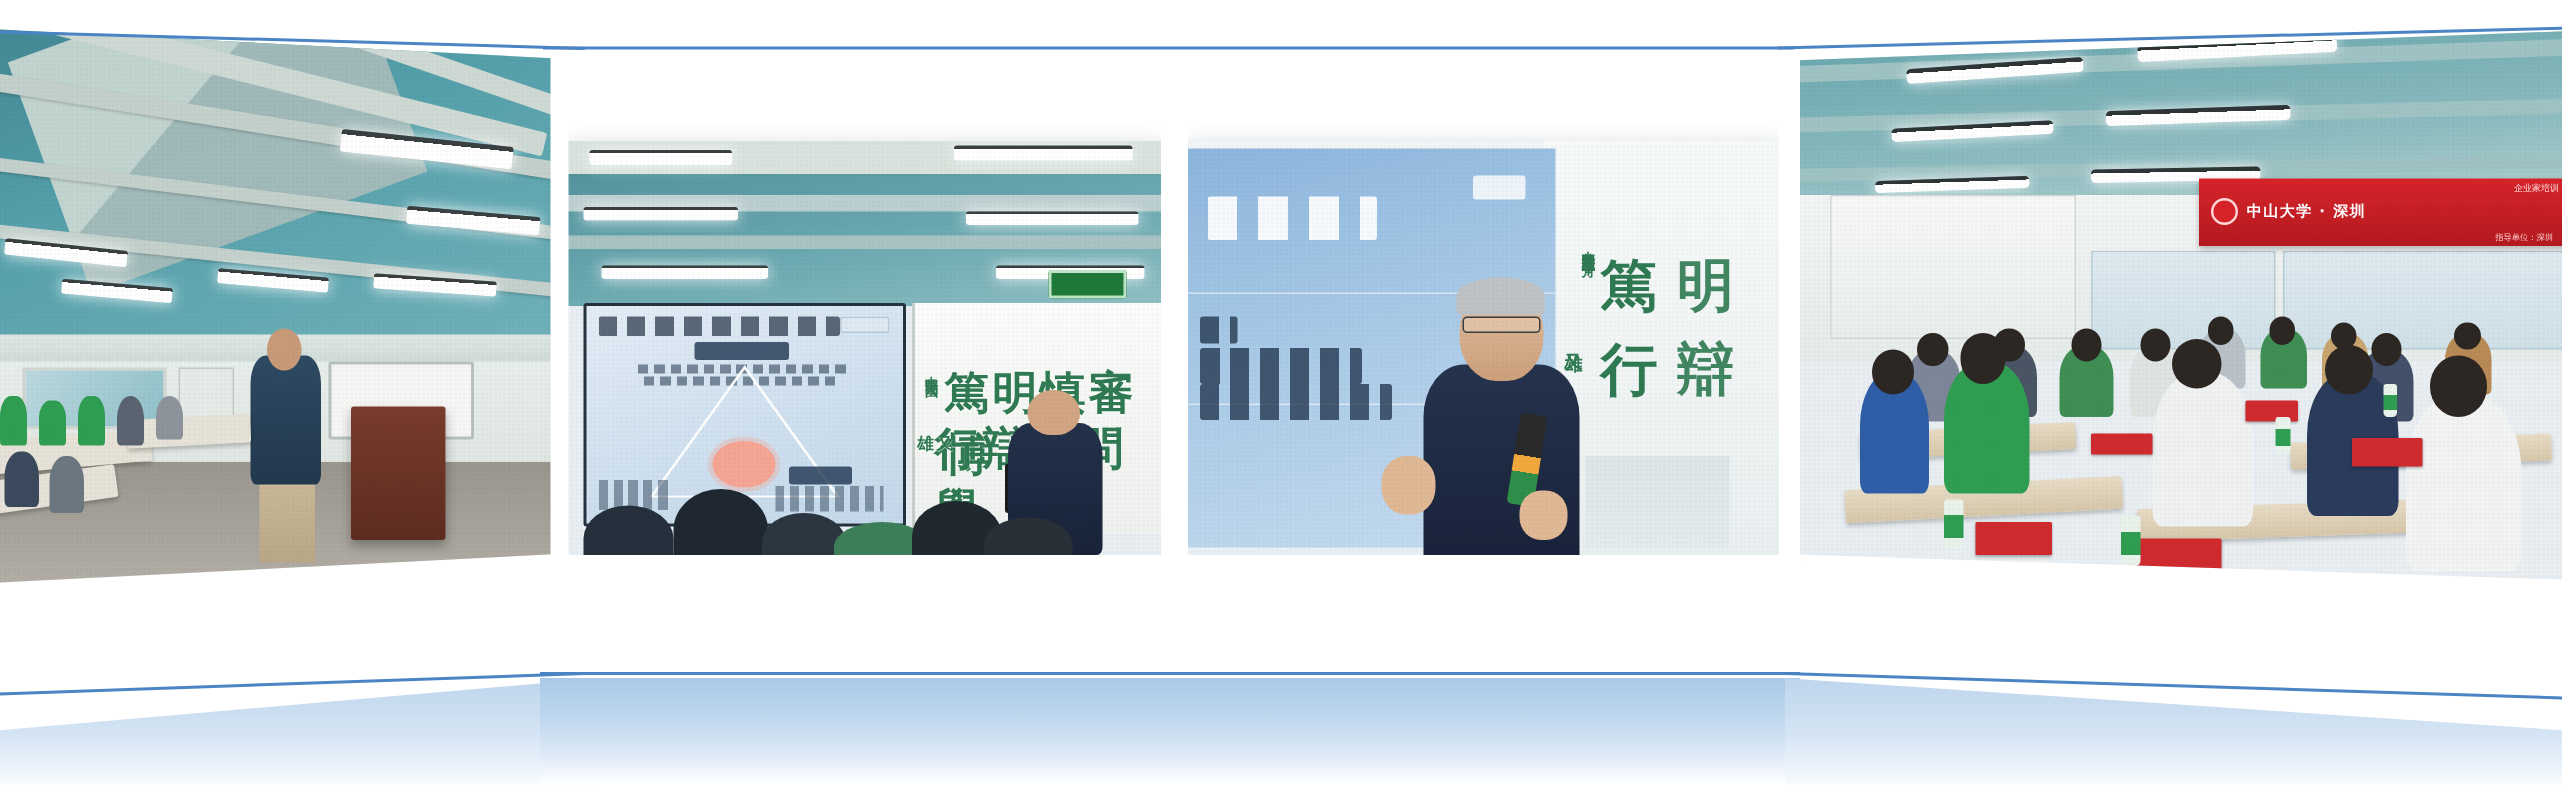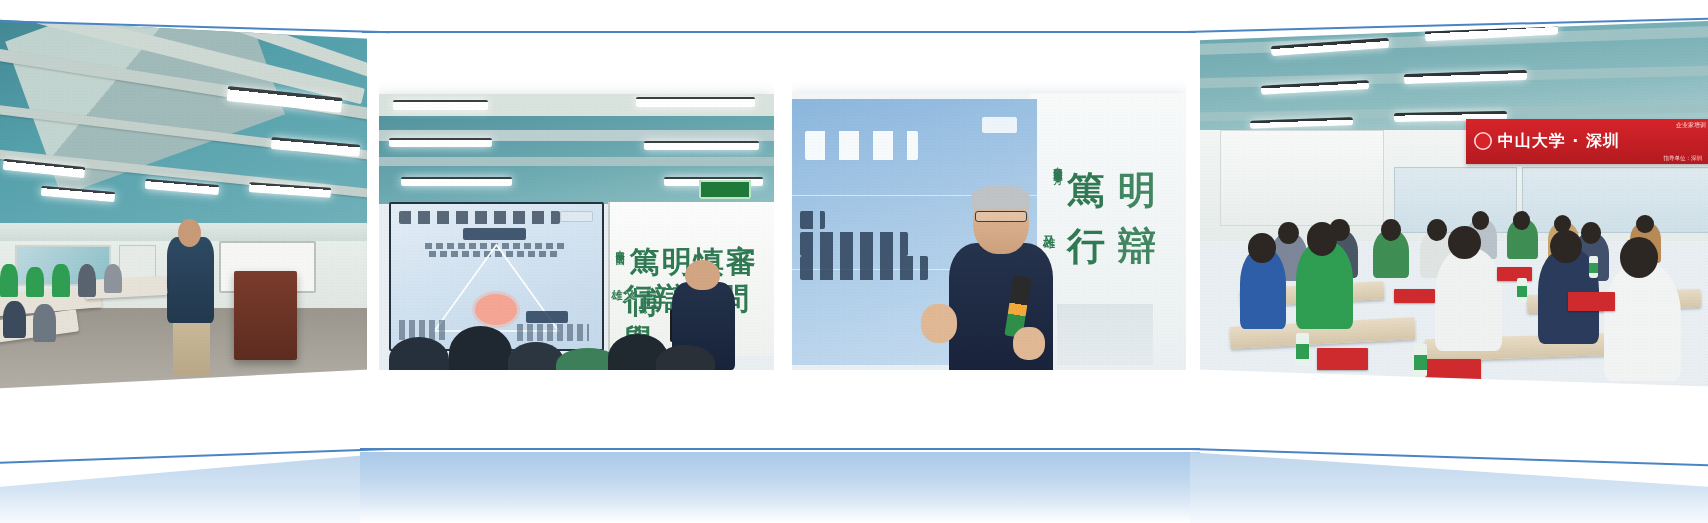--- a/index.html
+++ b/index.html
@@ -238,21 +238,21 @@
   .s4-wall { position:absolute; left:0; top:30%; width:100%; height:30%;
     background:linear-gradient(180deg,#f2f5f4,#e6ecea); }
   .s4-window { position:absolute; background:linear-gradient(180deg,#dfeaf0,#cfe0e8);
     box-shadow:inset 0 0 0 1px #b9cbd4; }
   .s4-banner { position:absolute; left:52%; top:27%; width:48%; height:12%;
     background:linear-gradient(180deg,#d7242a,#b41a20);
     display:flex; align-items:center; gap:6px; padding:0 8px;
     box-shadow:0 2px 4px rgba(0,0,0,.25); }
   .s4-banner-seal { width:18px; height:18px; border-radius:50%;
     background:#d7242a; box-shadow:inset 0 0 0 1.6px #ffd9da; flex:0 0 auto; }
-  .s4-banner-main { color:#fff; font-weight:700; font-size:16px; letter-spacing:1px;
+  .s4-banner-main { color:#fff; font-weight:700; font-size:10px; letter-spacing:1px;
     white-space:nowrap; font-family:"DejaVu Sans", sans-serif; }
   .s4-banner-sub { position:absolute; right:6px; top:2px; color:#ffdede; font-size:6px;
     white-space:nowrap; }
   .s4-banner-sub2 { position:absolute; right:10px; bottom:2px; color:#ffd2d2; font-size:5.5px;
     white-space:nowrap; }
   .s4-desk { position:absolute; background:linear-gradient(180deg,#e8dcc6,#d6c7aa);
     border-radius:2px; box-shadow:0 2px 3px rgba(0,0,0,.22); }
   .s4-nameplate { position:absolute; background:#cf2b2f; border-radius:1px;
     box-shadow:0 1px 2px rgba(0,0,0,.3); }
   .s4-bottle { position:absolute; background:linear-gradient(180deg,#e9f3ec 0 32%, #2f9e52 32% 78%, #e9f3ec 78% 100%);

